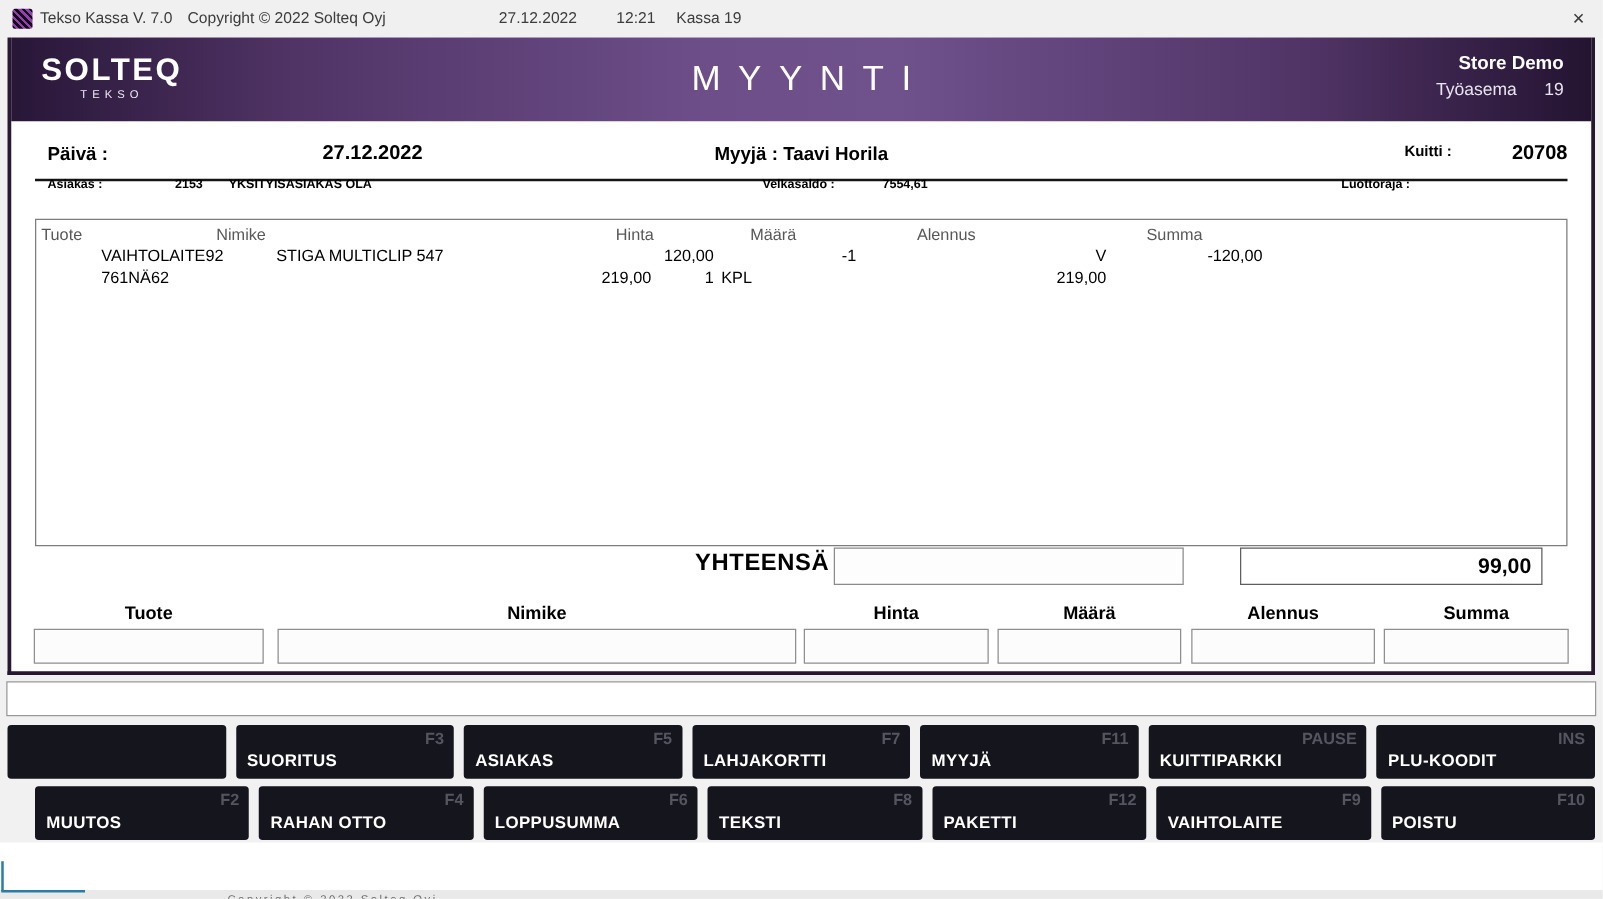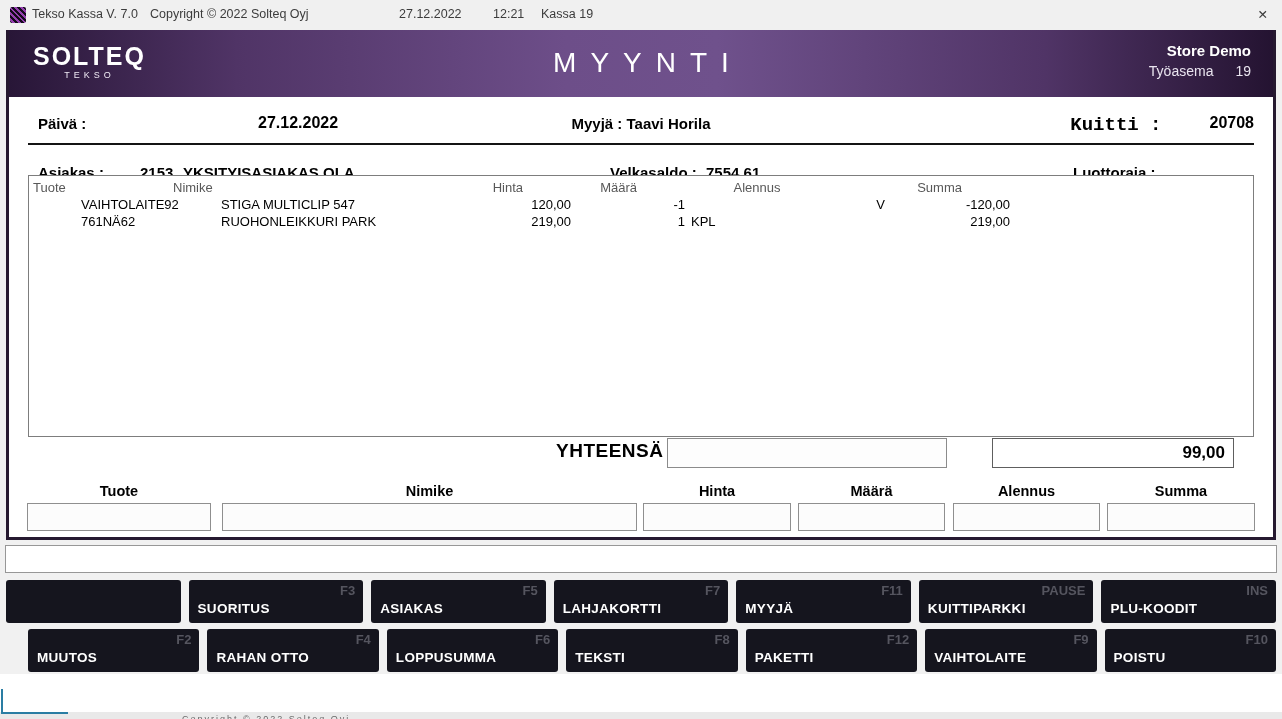--- a/index.html
+++ b/index.html
@@ -27,24 +27,24 @@
   .store-name { font-size:15px; font-weight:bold; }
   .workstation { font-size:14px; color:#e9e4ef; margin-top:4px; }
   .workstation .num { margin-left:22px; }
   
   .info-row { position:absolute; left:0; top:80px; width:100%; height:33px; }
   .lbl { font-weight:bold; color:#000; }
   .i-paiva { position:absolute; left:29px; top:5px; font-size:15px; }
   .i-date { position:absolute; left:249px; top:4px; font-size:16px; font-weight:bold; }
   .i-myyja { position:absolute; left:0; right:0; top:5px; text-align:center; font-size:15px; font-weight:bold; }
   .i-kuitti { position:absolute; right:19px; top:4px; display:flex; gap:48px; }
-  .i-kuitti .k-lbl { font-size:19px; font-weight:bold;font-family:Liberation Mono, monospace; }
+  .i-kuitti .k-lbl { font-size:12px; font-weight:bold; }
   .i-kuitti .k-val { font-size:16px; font-weight:bold; }
   .divider { position:absolute; left:19px; top:113px; width:1226px; border-top:2px solid #141414; }
-  .cust-row { position:absolute; left:0; top:128px; width:100%; height:28px; font-size:15px; }
+  .cust-row { position:absolute; left:0; top:106px; width:100%; height:28px; font-size:10px; }
   .c-label { position:absolute; left:29px; top:6px; }
   .c-num { position:absolute; left:131px; top:6px; font-weight:bold; }
   .c-name { position:absolute; left:174px; top:6px; font-weight:bold; width:174px;
     white-space:nowrap; overflow:hidden; }
   .c-velka-l { position:absolute; left:601px; top:6px; }
   .c-velka-v { position:absolute; left:697px; top:6px; font-weight:bold; }
   .c-luotto-l { position:absolute; left:1064px; top:6px; }
   
   .sale-box { position:absolute; left:19px; top:145px; width:1226px; height:262px;
     border:1px solid #7d7d7d; background:#fff; overflow:hidden; }
@@ -153,21 +153,20 @@
       <span>STIGA MULTICLIP 547</span>
       <span class="ta-r">120,00</span>
       <span class="ta-r">-1</span>
       <span class="unit"></span>
       <span class="ta-r">V</span>
       <span class="ta-r">-120,00</span>
       <span></span>
     </div>
     <div class="t-grid t-row">
       <span>761NÄ62</span>
-      <span>RUOHONLEIKKURI PARK</span>
       <span class="ta-r">219,00</span>
       <span class="ta-r">1</span>
       <span class="unit">KPL</span>
       <span class="ta-r"></span>
       <span class="ta-r">219,00</span>
       <span></span>
     </div>
   </div>
 
   <div class="total-label">YHTEENSÄ</div>

